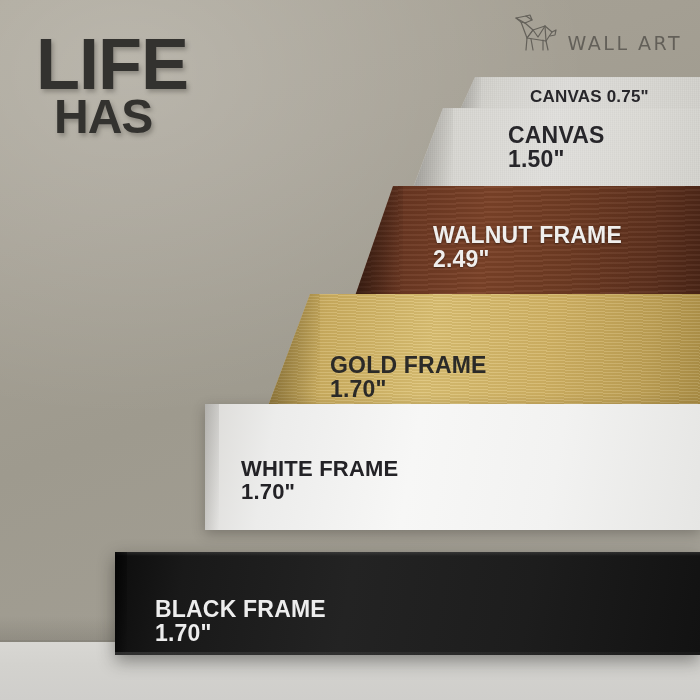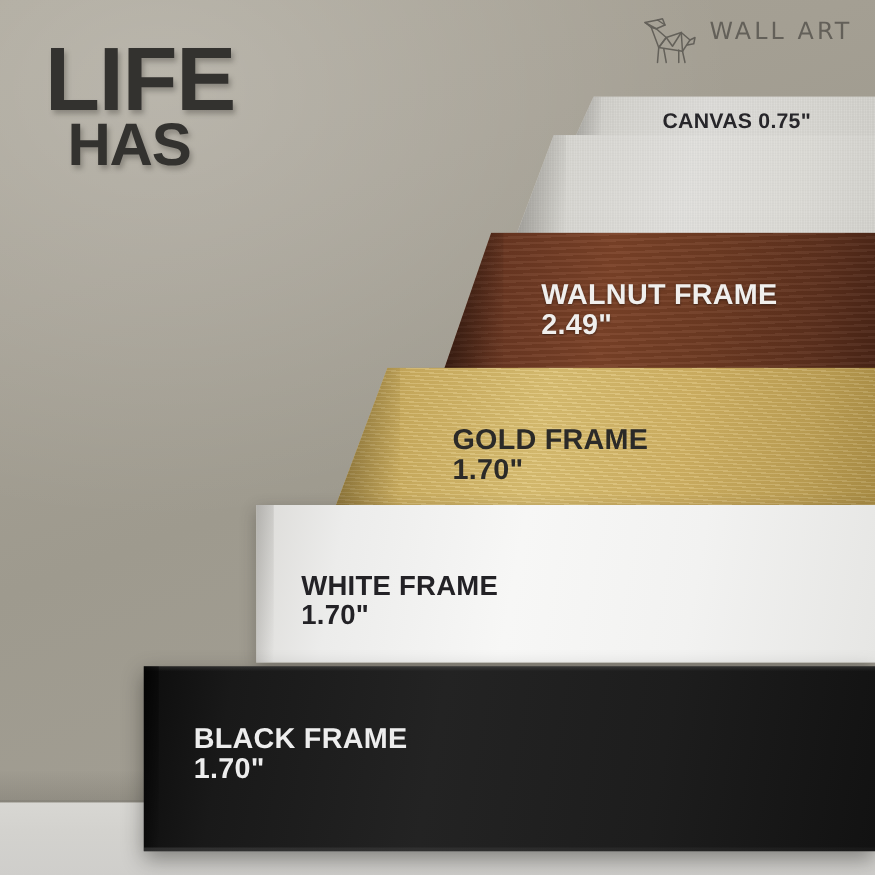--- a/index.html
+++ b/index.html
@@ -107,40 +107,40 @@
       repeating-linear-gradient(3deg, rgba(255,255,255,.10) 0 1px, rgba(120,90,25,.10) 1px 3px),
       linear-gradient(100deg,#b59a52 0%,#cdb063 14%,#dcc276 38%,#d2b467 64%,#bfa258 86%,#ab8f48 100%);
     box-shadow:0 3px 10px rgba(60,45,15,.38);
   }
   #gold .side{
     position:absolute;left:0;top:0;width:52px;height:100%;
     background:linear-gradient(95deg,rgba(60,45,15,.42),rgba(60,45,15,0));
     clip-path:polygon(42px 0,52px 0,52px 100%,0 100%);
   }
   #gold .lbl{
-    left:62px;top:46px;font-size:23px;color:#2b2a28;margin-left:32px;
+    left:62px;top:60px;font-size:23px;color:#2b2a28;
   }
 
   
   #white{
     top:404px;height:126px;left:205px;
     background:linear-gradient(100deg,#dcdbd8 0%,#ececeb 14%,#f7f7f6 42%,#f2f2f1 70%,#e6e6e4 100%);
     box-shadow:0 4px 12px rgba(40,38,34,.30);
   }
   #white .side{
     position:absolute;left:0;top:0;width:14px;height:100%;
     background:linear-gradient(95deg,rgba(90,88,82,.32),rgba(90,88,82,0));
   }
   #white .lbl{
     left:36px;top:54px;font-size:22px;color:#232226;
   }
 
   
   #black{
-    top:533px;height:148px;left:115px;
+    top:552px;height:103px;left:115px;
     background:linear-gradient(100deg,#0d0d0d 0%,#191919 12%,#232323 40%,#1d1d1d 70%,#121212 100%);
     box-shadow:0 6px 16px rgba(20,18,16,.42);
   }
   #black .side{
     position:absolute;left:0;top:0;width:12px;height:100%;
     background:linear-gradient(95deg,rgba(0,0,0,.75),rgba(0,0,0,0));
   }
   #black .bevel{
     position:absolute;left:0;right:0;top:0;height:4px;
     background:linear-gradient(180deg,rgba(255,255,255,.10),rgba(255,255,255,0));
@@ -162,21 +162,21 @@
     letter-spacing:-1px;
     text-shadow:2px 3px 4px rgba(60,58,52,.35);
   }
   #headline .l1{font-size:72px;line-height:.86;display:block;}
   #headline .l2{font-size:48px;line-height:.88;display:block;padding-left:18px;}
   #headline .l3{font-size:56px;line-height:.92;display:block;padding-left:10px;}
 
   
   #logo{
     position:absolute;right:18px;top:14px;
-    display:flex;align-items:flex-start;gap:8px;
+    display:flex;align-items:flex-end;gap:8px;
     opacity:.62;
   }
   #logo .mark{width:48px;height:40px;display:block;}
   #logo .wordmark{
     font-size:19px;letter-spacing:2.5px;color:#3c3a36;
     font-family:"DejaVu Sans", sans-serif;
   }
 </style>
 </head>
 <body>
@@ -214,20 +214,22 @@
 
   <div class="layer" id="canvas075">
     <div class="noise"></div>
     <div class="side"></div>
     <div class="lbl">CANVAS  0.75"</div>
   </div>
 
   <div class="layer" id="canvas150">
     <div class="noise"></div>
     <div class="side"></div>
+    <div class="lbl">CANVAS
+1.50"</div>
   </div>
 
   <div class="layer" id="walnut">
     <div class="side"></div>
     <div class="lbl">WALNUT FRAME
 2.49"</div>
   </div>
 
   <div class="layer" id="gold">
     <div class="side"></div>

